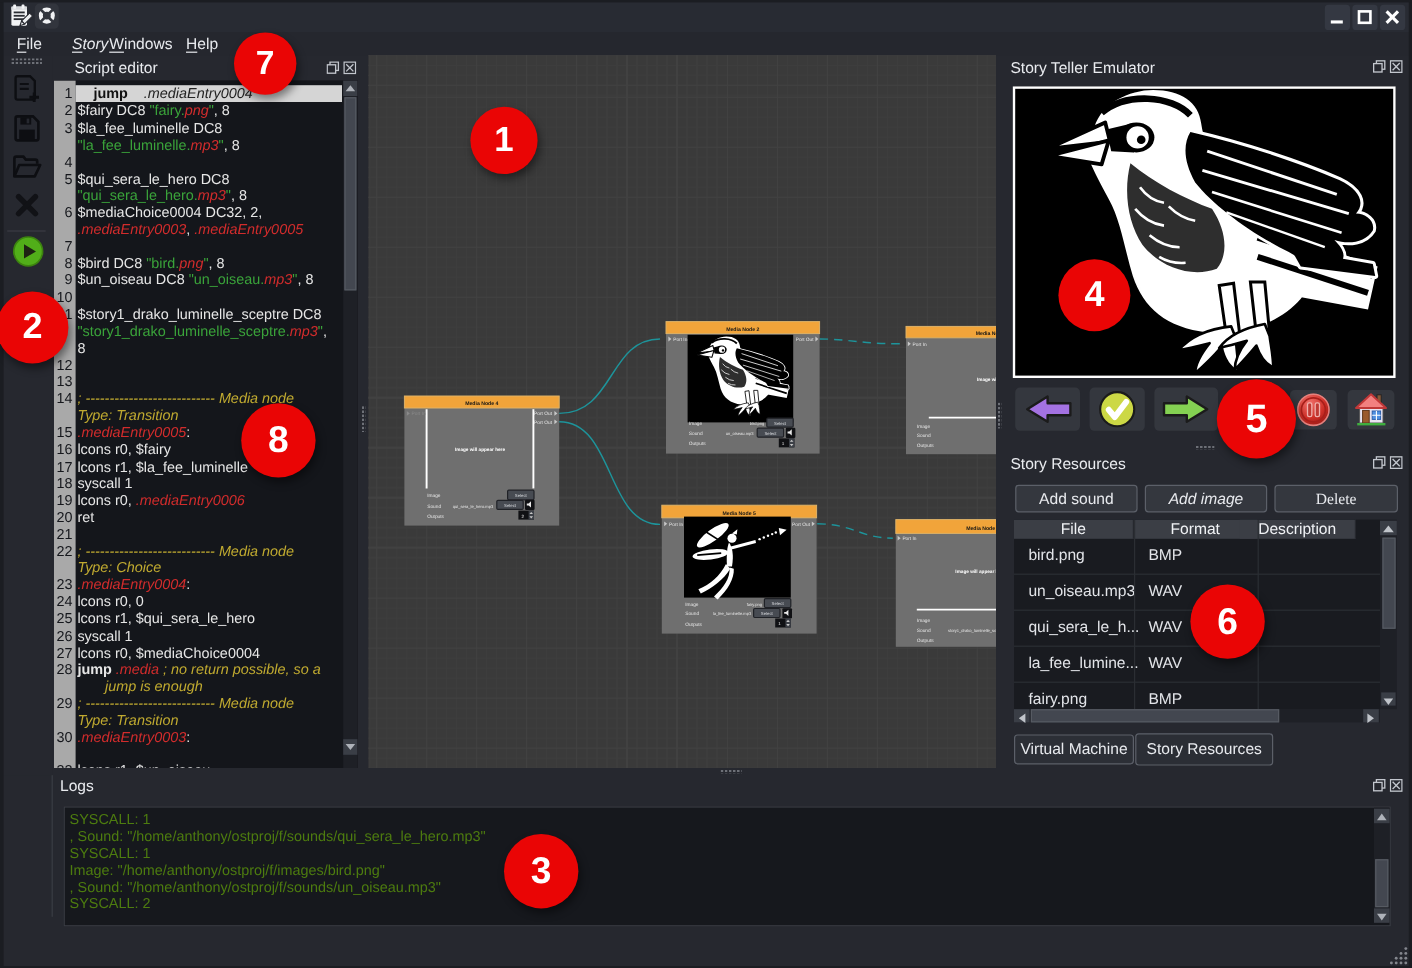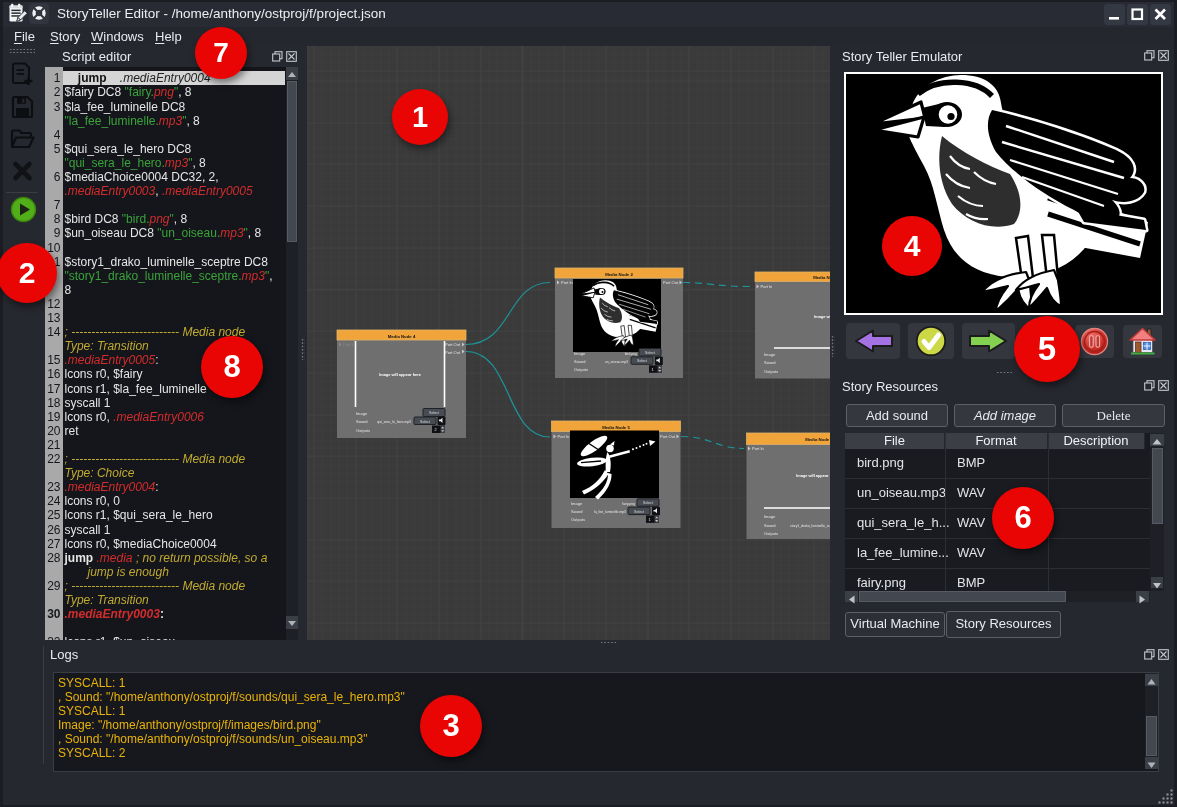--- a/index.html
+++ b/index.html
@@ -49,21 +49,21 @@
 .ebtn{position:absolute;background:#34373e;border-radius:4px;}
 
 .rbtn{position:absolute;height:21px;background:#34373e;border:1px solid #5c6069;border-radius:3px;color:#e8eaee;font-size:13px;text-align:center;line-height:21px;}
 #restable{left:845px;top:433px;width:305px;height:158px;background:#191b20;overflow:hidden;}
 .th{position:absolute;top:0;height:16px;background:#3b3e45;color:#f0f2f5;font-size:13px;text-align:center;line-height:16px;border-right:1px solid #26282e;box-sizing:border-box;}
 .tr{position:absolute;width:305px;height:30px;border-bottom:1px solid #2b2e33;box-sizing:border-box;}
 .td{position:absolute;top:6px;font-size:13px;color:#e2e4e8;}
 .tab{position:absolute;border:1px solid #5c6069;background:#2c2f36;color:#e8eaee;font-size:13px;text-align:center;}
 
 #logbox{left:53px;top:672px;width:1104px;height:98px;background:#16181d;border:1px solid #3a3d44;}
-.logline{font-size:12px;line-height:14px;color:#eab308;white-space:pre;}
+.logline{font-size:12px;line-height:14px;color:#4d7c0f;white-space:pre;}
 
 .badge{position:absolute;border-radius:50%;background:#ea0505;color:#fff;font-weight:bold;text-align:center;box-shadow:2px 4px 7px rgba(0,0,0,0.45);}
 .dots-h{position:absolute;background-image:radial-gradient(#71747b 0.9px,transparent 1.1px);background-size:3.4px 3px;}
 .dots-v{position:absolute;background-image:radial-gradient(#71747b 0.9px,transparent 1.1px);background-size:3px 3.4px;}
 </style>
 </head>
 <body>
 <div id="root">
 
   <div class="abs" id="titlebar"></div>
@@ -83,25 +83,24 @@
   <div class="abs" style="left:29px;top:3px;width:20px;height:21px;background:#32353d;border-radius:4px;"></div>
   <svg class="abs" style="left:32px;top:5px;" width="14" height="16" viewBox="0 0 14 16">
     <circle cx="7" cy="8" r="5" fill="none" stroke="#f0f1f3" stroke-width="3.4"></circle>
     <g stroke="#32353d" stroke-width="2.2">
       <line x1="2" y1="3" x2="5" y2="6"></line>
         <line x1="12" y1="3" x2="9" y2="6"></line>
       <line x1="2" y1="13" x2="5" y2="10"></line>
         <line x1="12" y1="13" x2="9" y2="10"></line>
     </g>
   </svg>
-  <div class="abs" id="title-text">StoryTeller Editor - /home/anthony/ostproj/f/project.json</div>
 
   <div class="abs" id="menubar">
     <div class="menu" style="left:14px;"><u>F</u>ile</div>
-    <div class="menu" style="left:50px;"><u>S</u>tory</div>
+    <div class="menu" style="left:60px;font-style:italic;"><u>S</u>tory</div>
     <div class="menu" style="left:91px;"><u>W</u>indows</div>
     <div class="menu" style="left:155px;"><u>H</u>elp</div>
   </div>
 
   <div class="winbtn" style="left:1104px;"><svg width="21" height="21">
         <rect x="5" y="13" width="10" height="2.6" fill="#fff"></rect>
       </svg></div>
   <div class="winbtn" style="left:1127px;"><svg width="21" height="21">
         <rect x="5.5" y="5.5" width="9.5" height="9.5" fill="none" stroke="#fff" stroke-width="2.2"></rect>
       </svg></div>
@@ -203,21 +202,21 @@
 <div class="crow" style="top:399.1px;"><span class="num"></span><span class="ct"><span class="y">Type: Choice</span></span></div>
 <div class="crow" style="top:413.2px;"><span class="num">23</span><span class="ct"><span class="r">.mediaEntry0004</span>:</span></div>
 <div class="crow" style="top:427.3px;padding-left:16px;"><span class="num">24</span><span class="ct">lcons r0, 0</span></div>
 <div class="crow" style="top:441.4px;"><span class="num">25</span><span class="ct">lcons r1, $qui_sera_le_hero</span></div>
 <div class="crow" style="top:455.5px;"><span class="num">26</span><span class="ct">syscall 1</span></div>
 <div class="crow" style="top:469.6px;"><span class="num">27</span><span class="ct">lcons r0, $mediaChoice0004</span></div>
 <div class="crow" style="top:483.7px;"><span class="num">28</span><span class="ct"><span class="b">jump</span> <span class="r">.media</span> <span class="y">; no return possible, so a</span></span></div>
 <div class="crow" style="top:497.8px;margin-left:23px;"><span class="num"></span><span class="ct"><span class="y">jump is enough</span></span></div>
 <div class="crow" style="top:511.9px;"><span class="num">29</span><span class="ct"><span class="y">; --------------------------- Media node</span></span></div>
 <div class="crow" style="top:526.0px;"><span class="num"></span><span class="ct"><span class="y">Type: Transition</span></span></div>
-<div class="crow" style="top:540.1px;font-weight:bold;"><span class="num">30</span><span class="ct"><span class="r">.mediaEntry0003</span>:</span></div>
+<div class="crow" style="top:540.1px;"><span class="num">30</span><span class="ct"><span class="r">.mediaEntry0003</span>:</span></div>
 <div class="crow" style="top:583px;text-decoration:underline;"><span class="num">31</span><span class="ct">lcons r0, $bird</span></div>
 <div class="crow" style="top:568.3px;"><span class="num">32</span><span class="ct">lcons r1, $un_oiseau</span></div>
 </div>
     </div>
 
   <div class="abs" id="canvas">
   <svg width="523" height="594" viewBox="0 0 523 594" style="position:absolute;left:0;top:0;font-family:'Liberation Sans',sans-serif;">
     <defs>
       <g id="birdg">
         <path d="M66,34 C72,14 95,3 115,3 C138,3 153,13 155,31 C157,44 160,52 175,61 C205,77 236,93 245,113 C254,137 250,161 238,177 C220,198 188,208 160,205 C126,201 107,185 98,158 C91,135 88,112 78,94 C71,81 66,72 62,62 C60,52 62,42 66,34 Z" fill="#fff"></path>
@@ -441,21 +440,21 @@
   </div>
   <div class="dots-h" style="left:996px;top:371px;width:16px;height:4px;"></div>
 
   <div class="abs ptitle" style="left:842px;top:379px;">Story Resources</div>
   <div class="rbtn" style="left:846px;top:404px;width:100px;">Add sound</div>
   <div class="rbtn" style="left:954px;top:404px;width:100px;font-style:italic;">Add image</div>
   <div class="rbtn" style="left:1062px;top:404px;width:101px;font-family:Liberation Serif, serif;">Delete</div>
   <div class="abs" id="restable">
     <div class="th" style="left:0;width:100px;">File</div>
     <div class="th" style="left:100px;width:103px;">Format</div>
-    <div class="th" style="left:203px;width:97px;">Description</div>
+    <div class="th" style="left:188px;width:97px;">Description</div>
     <div class="tr" style="top:16px;">
         <span class="td" style="left:12px;">bird.png</span>
         <span class="td" style="left:112px;">BMP</span>
       </div>
     <div class="tr" style="top:46px;">
         <span class="td" style="left:12px;">un_oiseau.mp3</span>
         <span class="td" style="left:112px;">WAV</span>
       </div>
     <div class="tr" style="top:76px;">
         <span class="td" style="left:12px;">qui_sera_le_h...</span>

